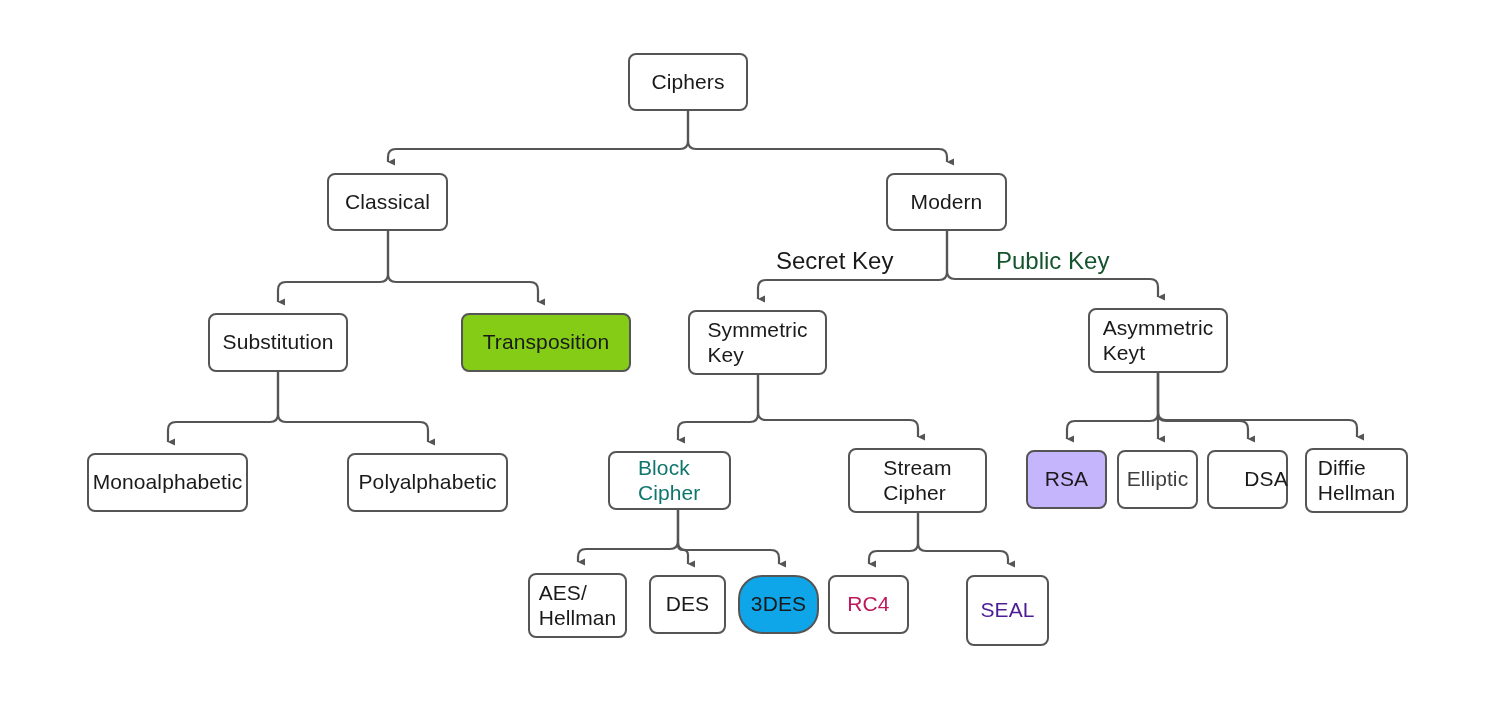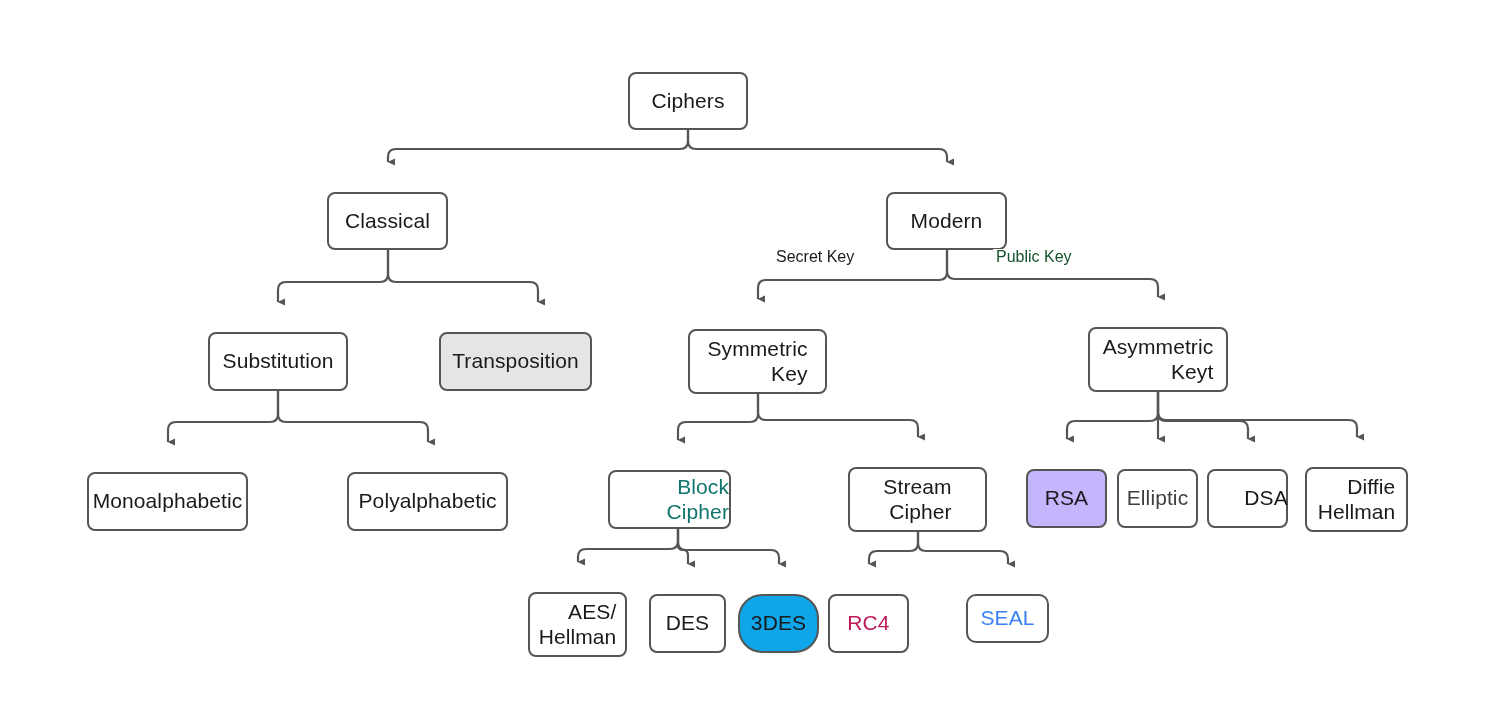--- a/index.html
+++ b/index.html
@@ -25,32 +25,31 @@
   }
   .node {
     position: absolute;
     box-sizing: border-box;
     background: #ffffff;
     border: 2px solid #555555;
     border-radius: 8px;
     display: flex;
     align-items: center;
     justify-content: center;
-    text-align: right;
+    text-align: left;
     color: #1a1a1a;
     font-size: 21px;
     line-height: 1.18;
     letter-spacing: 0.1px;
     white-space: pre-line;
-    margin-top: 19px;
   }
   .edge-label {
     position: absolute;
     color: #1a1a1a;
-    font-size: 16px;
+    font-size: 24px;
     background: #ffffff;
     padding: 0 3px;
     white-space: nowrap;
     line-height: 1;
   }
 </style>
 </head>
 <body>
 
 <div id="canvas">
@@ -80,39 +79,39 @@
         <path d="M678,510 L678,542 Q678,550 686,550 L771,550 Q779,550 779,558 L779,564" marker-end="url(#arrowhead)" stroke="#555555"></path>
         <path d="M918,513 L918,543 Q918,551 910,551 L877,551 Q869,551 869,559 L869,564" marker-end="url(#arrowhead)" stroke="#555555"></path>
         <path d="M918,513 L918,543 Q918,551 926,551 L1000,551 Q1008,551 1008,559 L1008,564" marker-end="url(#arrowhead)" stroke="#555555"></path>
       </g>
   </svg>
   <div id="node-layer">
       <div class="node" style="left: 628px; top: 53px; width: 120px; height: 58px; border-color: rgb(85, 85, 85); background: rgb(255, 255, 255); color: rgb(26, 26, 26);">Ciphers</div>
       <div class="node" style="left: 327px; top: 173px; width: 121px; height: 58px; border-color: rgb(85, 85, 85); background: rgb(255, 255, 255); color: rgb(26, 26, 26);">Classical</div>
       <div class="node" style="left: 886px; top: 173px; width: 121px; height: 58px; border-color: rgb(85, 85, 85); background: rgb(255, 255, 255); color: rgb(26, 26, 26);">Modern</div>
       <div class="node" style="left: 208px; top: 313px; width: 140px; height: 59px; border-color: rgb(85, 85, 85); background: rgb(255, 255, 255); color: rgb(26, 26, 26);">Substitution</div>
-      <div class="node" style="left: 439px; top: 313px; width: 153px; height: 59px; border-color: rgb(85, 85, 85); background: #e5e5e5; color: rgb(26, 26, 26);">Transposition</div>
+      <div class="node" style="left: 461px; top: 313px; width: 170px; height: 59px; border-color: rgb(85, 85, 85); background: #84cc16; color: rgb(26, 26, 26);">Transposition</div>
       <div class="node" style="left: 688px; top: 310px; width: 139px; height: 65px; border-color: rgb(85, 85, 85); background: rgb(255, 255, 255); color: rgb(26, 26, 26);">Symmetric
 Key</div>
       <div class="node" style="left: 1088px; top: 308px; width: 140px; height: 65px; border-color: rgb(85, 85, 85); background: rgb(255, 255, 255); color: rgb(26, 26, 26);">Asymmetric
 Keyt</div>
       <div class="node" style="left: 87px; top: 453px; width: 161px; height: 59px; border-color: rgb(85, 85, 85); background: rgb(255, 255, 255); color: rgb(26, 26, 26);">Monoalphabetic</div>
       <div class="node" style="left: 347px; top: 453px; width: 161px; height: 59px; border-color: rgb(85, 85, 85); background: rgb(255, 255, 255); color: rgb(26, 26, 26);">Polyalphabetic</div>
       <div class="node" style="left: 608px; top: 451px; width: 123px; height: 59px; border-color: rgb(85, 85, 85); background: rgb(255, 255, 255); color: #0f766e; padding-left: 28px;">Block Cipher</div>
       <div class="node" style="left: 848px; top: 448px; width: 139px; height: 65px; border-color: rgb(85, 85, 85); background: rgb(255, 255, 255); color: rgb(26, 26, 26);">Stream
 Cipher</div>
       <div class="node" style="left: 1026px; top: 450px; width: 81px; height: 59px; border-color: rgb(85, 85, 85); background: #c4b5fd; color: rgb(26, 26, 26);">RSA</div>
       <div class="node" style="left: 1117px; top: 450px; width: 81px; height: 59px; border-color: rgb(85, 85, 85); background: rgb(255, 255, 255); color: #404040;">Elliptic</div>
       <div class="node" style="left: 1207px; top: 450px; width: 81px; height: 59px; border-color: rgb(85, 85, 85); background: rgb(255, 255, 255); color: rgb(26, 26, 26); padding-left: 37px;">DSA</div>
       <div class="node" style="left: 1305px; top: 448px; width: 103px; height: 65px; border-color: rgb(85, 85, 85); background: rgb(255, 255, 255); color: rgb(26, 26, 26);">Diffie
 Hellman</div>
       <div class="node" style="left: 528px; top: 573px; width: 99px; height: 65px; border-color: rgb(85, 85, 85); background: rgb(255, 255, 255); color: rgb(26, 26, 26);">AES/
 Hellman</div>
       <div class="node" style="left: 649px; top: 575px; width: 77px; height: 59px; border-color: rgb(85, 85, 85); background: rgb(255, 255, 255); color: rgb(26, 26, 26);">DES</div>
       <div class="node" style="left: 738px; top: 575px; width: 81px; height: 59px; border-color: rgb(85, 85, 85); background: #0ea5e9; color: rgb(26, 26, 26); border-radius: 24px;">3DES</div>
       <div class="node" style="left: 828px; top: 575px; width: 81px; height: 59px; border-color: rgb(85, 85, 85); background: rgb(255, 255, 255); color: #be185d;">RC4</div>
-      <div class="node" style="left: 966px; top: 575px; width: 83px; height: 49px; border-color: rgb(85, 85, 85); background: rgb(255, 255, 255); color: #3b82f6; border-radius: 10px;">SEAL</div>
+      <div class="node" style="left: 966px; top: 575px; width: 83px; height: 71px; border-color: rgb(85, 85, 85); background: rgb(255, 255, 255); color: #4c1d95;">SEAL</div>
     </div>
   <div id="label-layer">
       <div class="edge-label" style="left: 773px; top: 249px; color: rgb(26, 26, 26);">Secret Key</div>
       <div class="edge-label" style="left: 993px; top: 249px; color: #14532d;">Public Key</div>
     </div>
 </div>
 
 </body></html>

